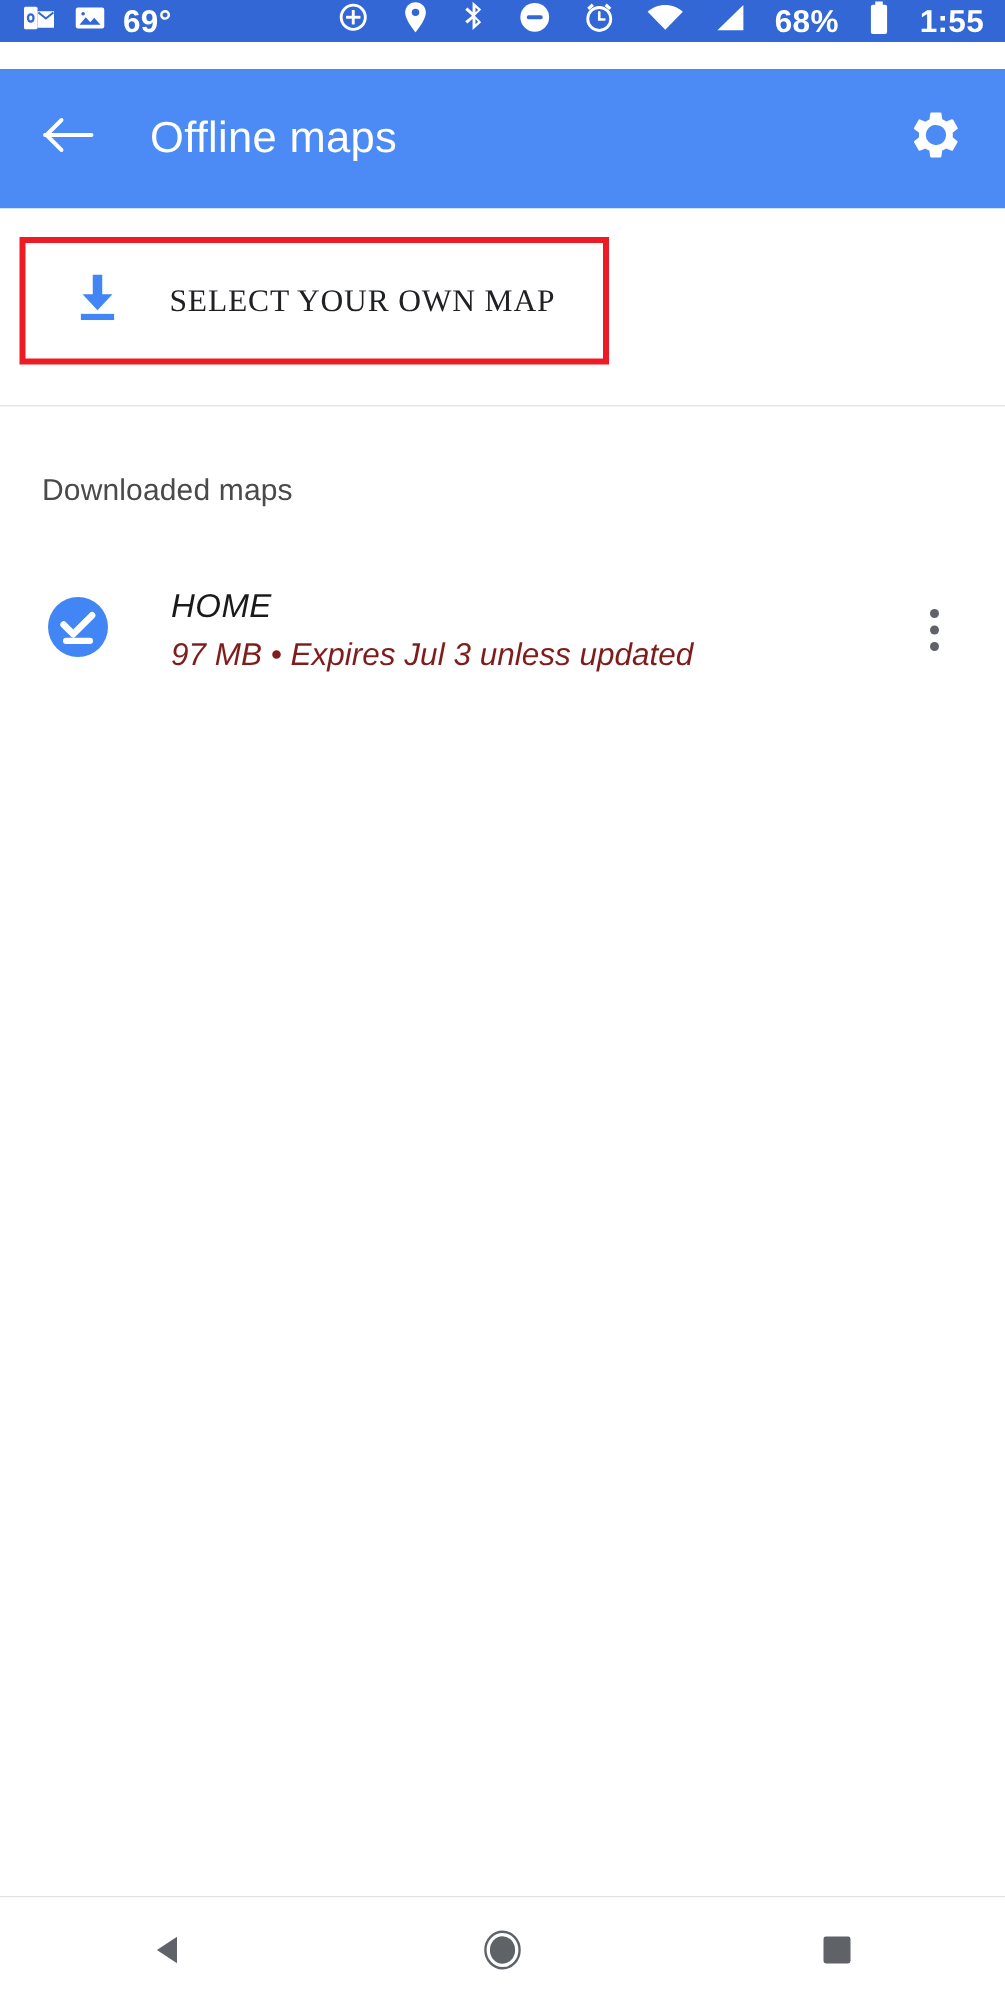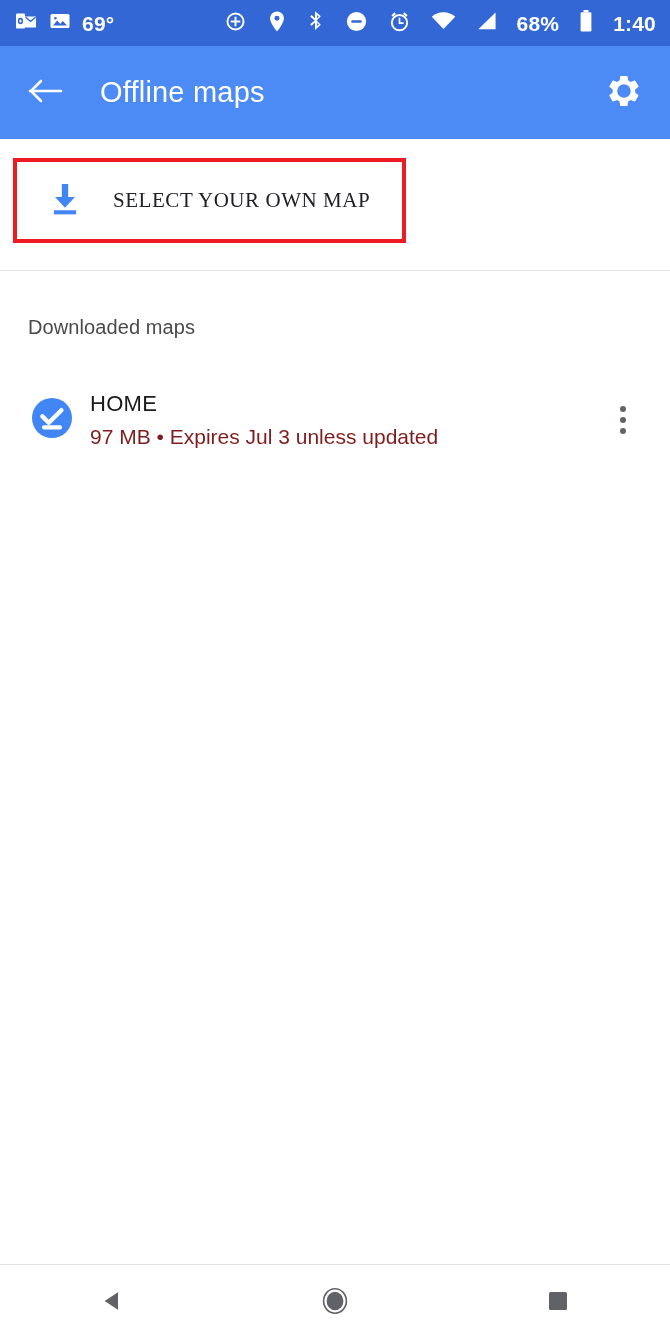--- a/index.html
+++ b/index.html
@@ -7,21 +7,21 @@
     width: 670px; height: 1340px;
     background: #ffffff;
     font-family: "Liberation Sans", sans-serif;
     overflow: hidden;
   }
   .screen { position: relative; width: 670px; height: 1340px; background: #fff; }
 
   
   .status-bar {
     position: absolute; top: 0; left: 0;
-    width: 670px; height: 46px;
+    width: 670px; height: 28px;
     background: #3367D6;
     display: flex; align-items: center;
     padding: 0 14px;
     color: #fff;
   }
   .status-left { display: flex; align-items: center; gap: 10px; }
   .status-right { display: flex; align-items: center; gap: 20px; margin-left: auto; }
   .sb-text { font-size: 21px; font-weight: bold; letter-spacing: .2px; line-height: 1; }
   .sb-ico { display: block; }
 
@@ -66,21 +66,21 @@
   .section-sub {
     font-size: 21px; color: #55595d; font-style: italic;
     margin: 12px 0 0 28px;
   }
   .map-item {
     position: relative; display: flex; align-items: center;
     margin-top: 38px; padding: 0 24px 0 28px; height: 86px;
     cursor: pointer;
   }
   .map-ico-wrap { width: 62px; display: flex; align-items: center; justify-content: flex-start; }
-  .map-text { flex: 1; }
+  .map-text { margin-left: 24px; flex: 1; font-style: italic; }
   .map-name { font-size: 22px; color: #1a1a1a; font-weight: 500; letter-spacing: .3px; }
   .map-meta { font-size: 21px; color: #7f1d1d; margin-top: 8px; }
   .overflow-btn {
     width: 46px; height: 60px; display: flex; flex-direction: column;
     align-items: center; justify-content: center; gap: 5px; cursor: pointer;
   }
   .dot { width: 6px; height: 6px; border-radius: 50%; background: #5f6368; display: block; }
 
   
   .nav-divider { position: absolute; left: 0; top: 1264px; width: 670px; height: 1px; background: #e3e3e3; }
@@ -159,21 +159,21 @@
           <path d="M20.5 1v17.6H2.4z" fill="#fff"></path>
         </svg>
       </span>
       <span class="sb-text">68%</span>
       <span class="sb-ico">
         <svg width="14" height="24" viewBox="0 0 14 24">
           <rect x="4.5" y="1" width="5" height="2.4" fill="#fff"></rect>
           <rect x="1.6" y="3.2" width="10.8" height="19.4" rx="1.3" fill="#fff"></rect>
         </svg>
       </span>
-      <span class="sb-text">1:40</span>
+      <span class="sb-text">1:55</span>
     </div>
   </div>
 
   <div class="app-bar">
     <div class="back-btn">
       <span>
         <svg width="36" height="32" viewBox="0 0 36 32">
           <path d="M2 16h31" stroke="#fff" stroke-width="2.6" stroke-linecap="round"></path>
           <path d="M13 6L3 16l10 10" stroke="#fff" stroke-width="2.6" fill="none" stroke-linecap="round" stroke-linejoin="round"></path>
         </svg>

